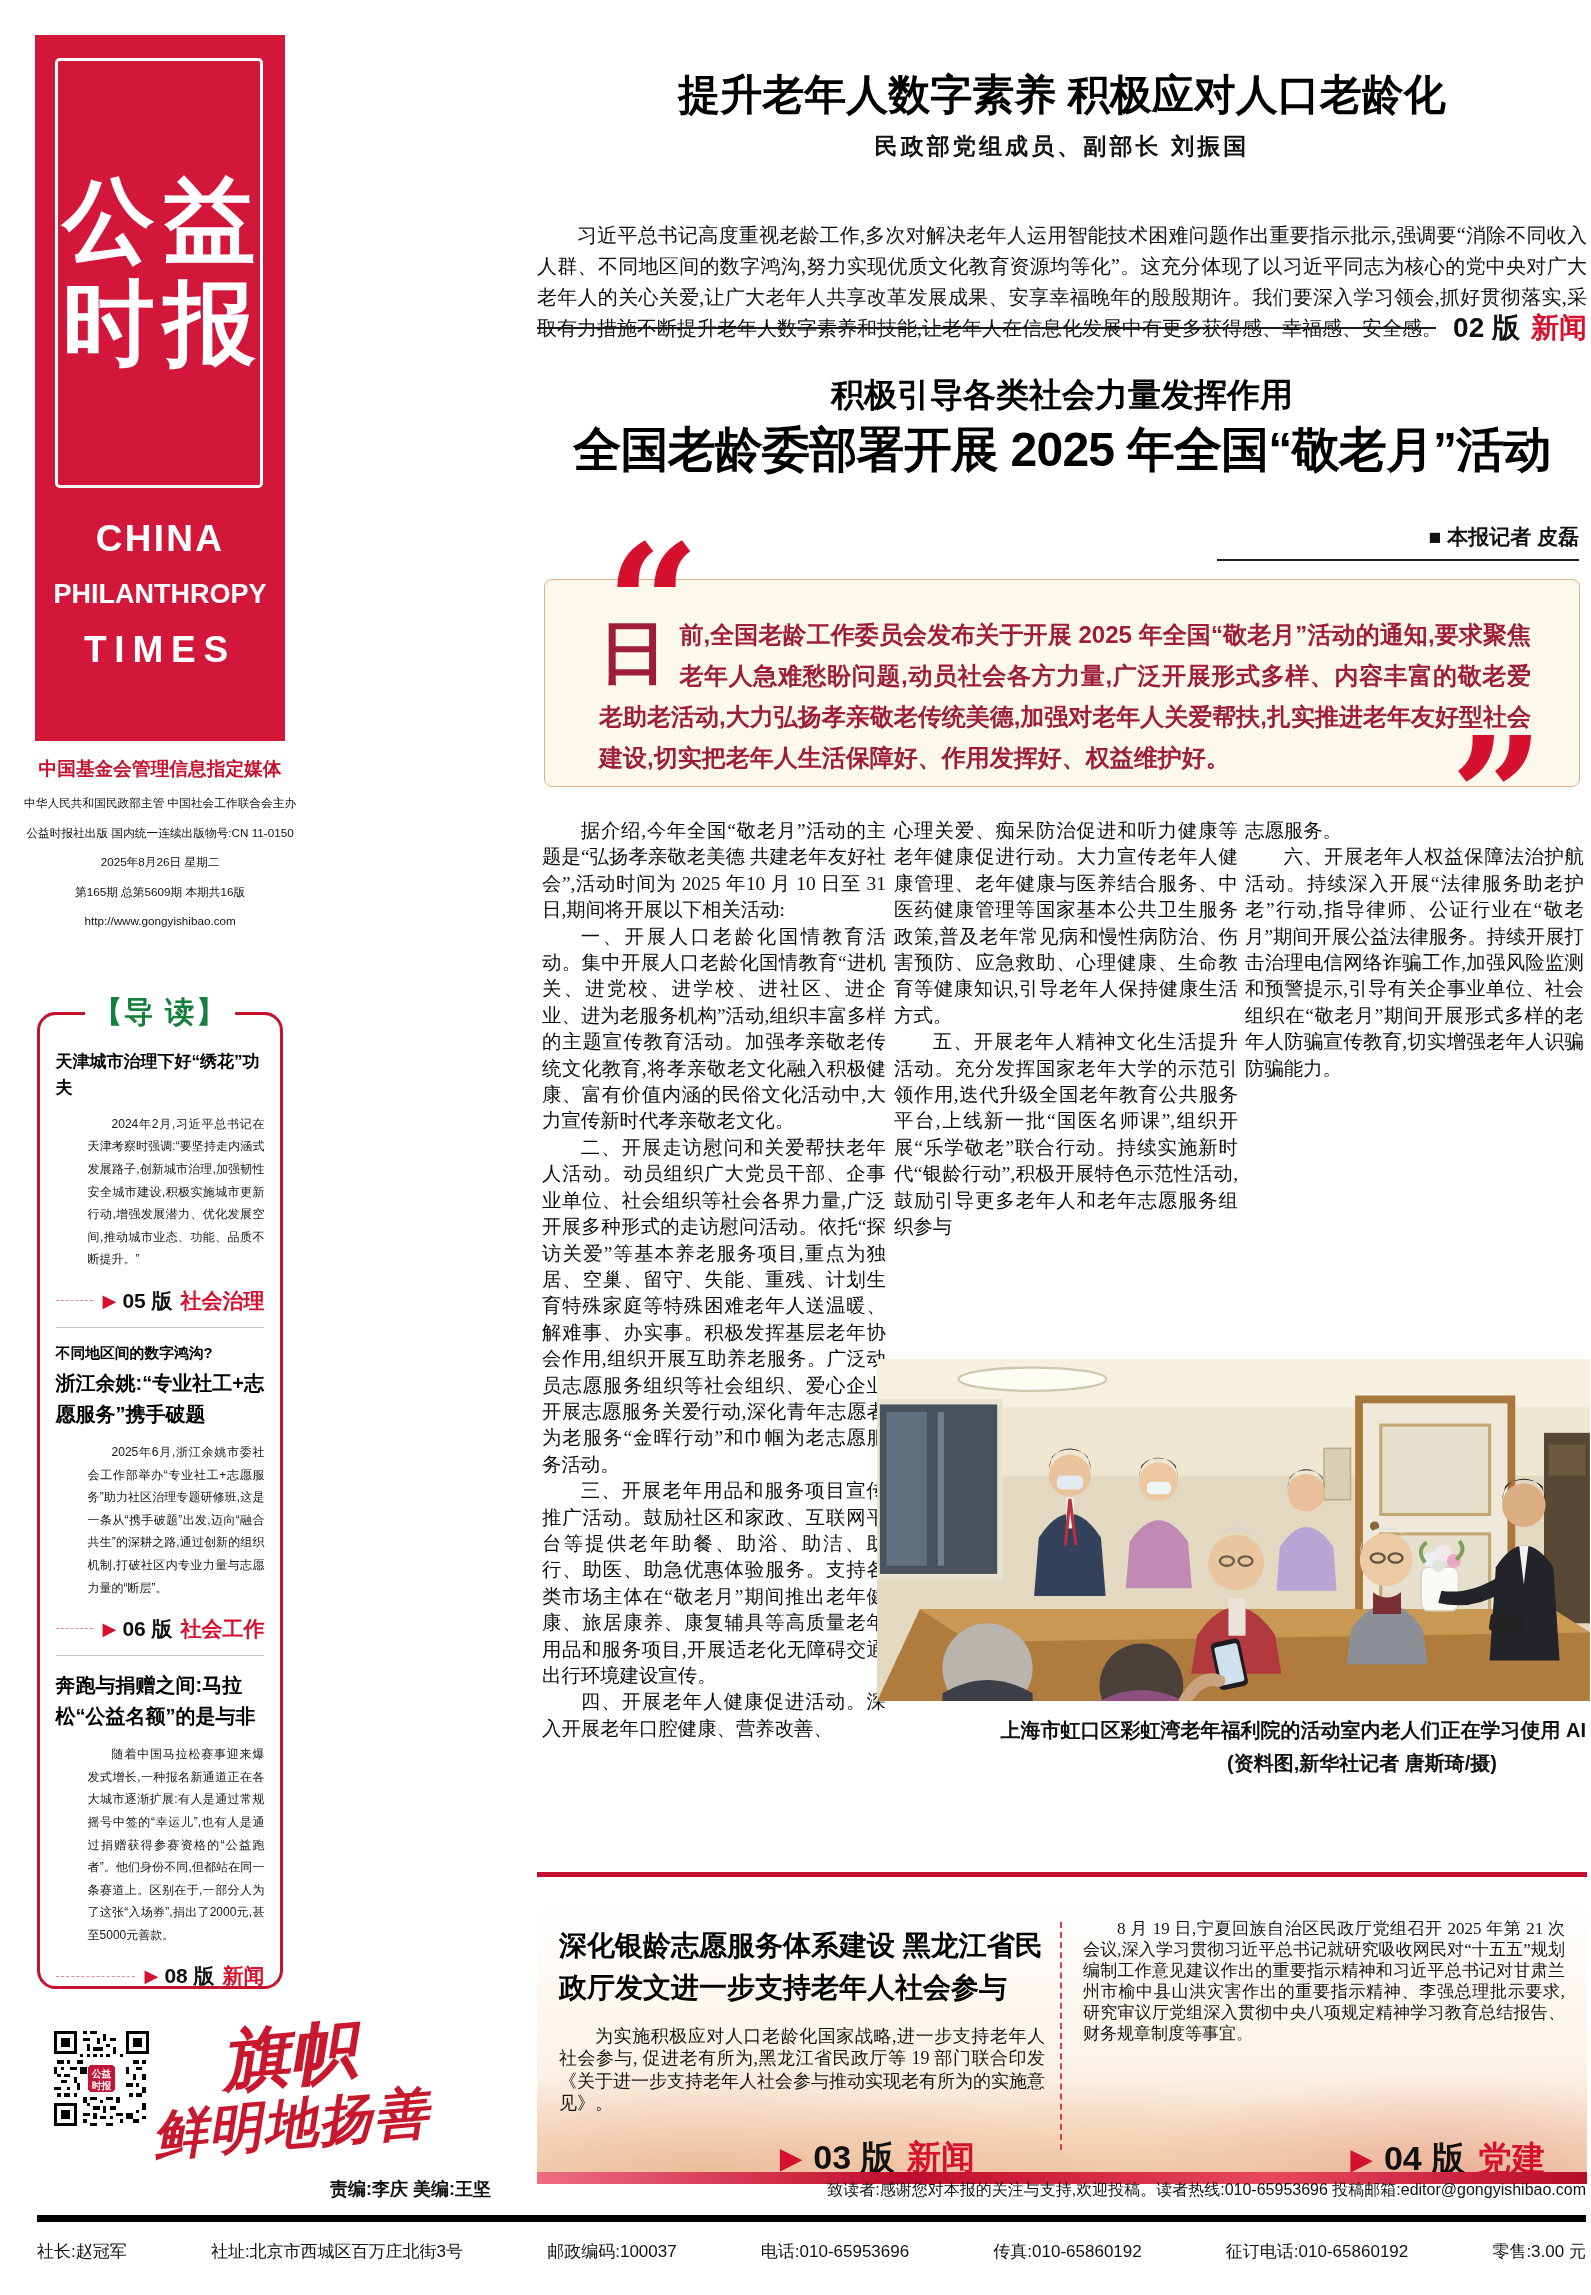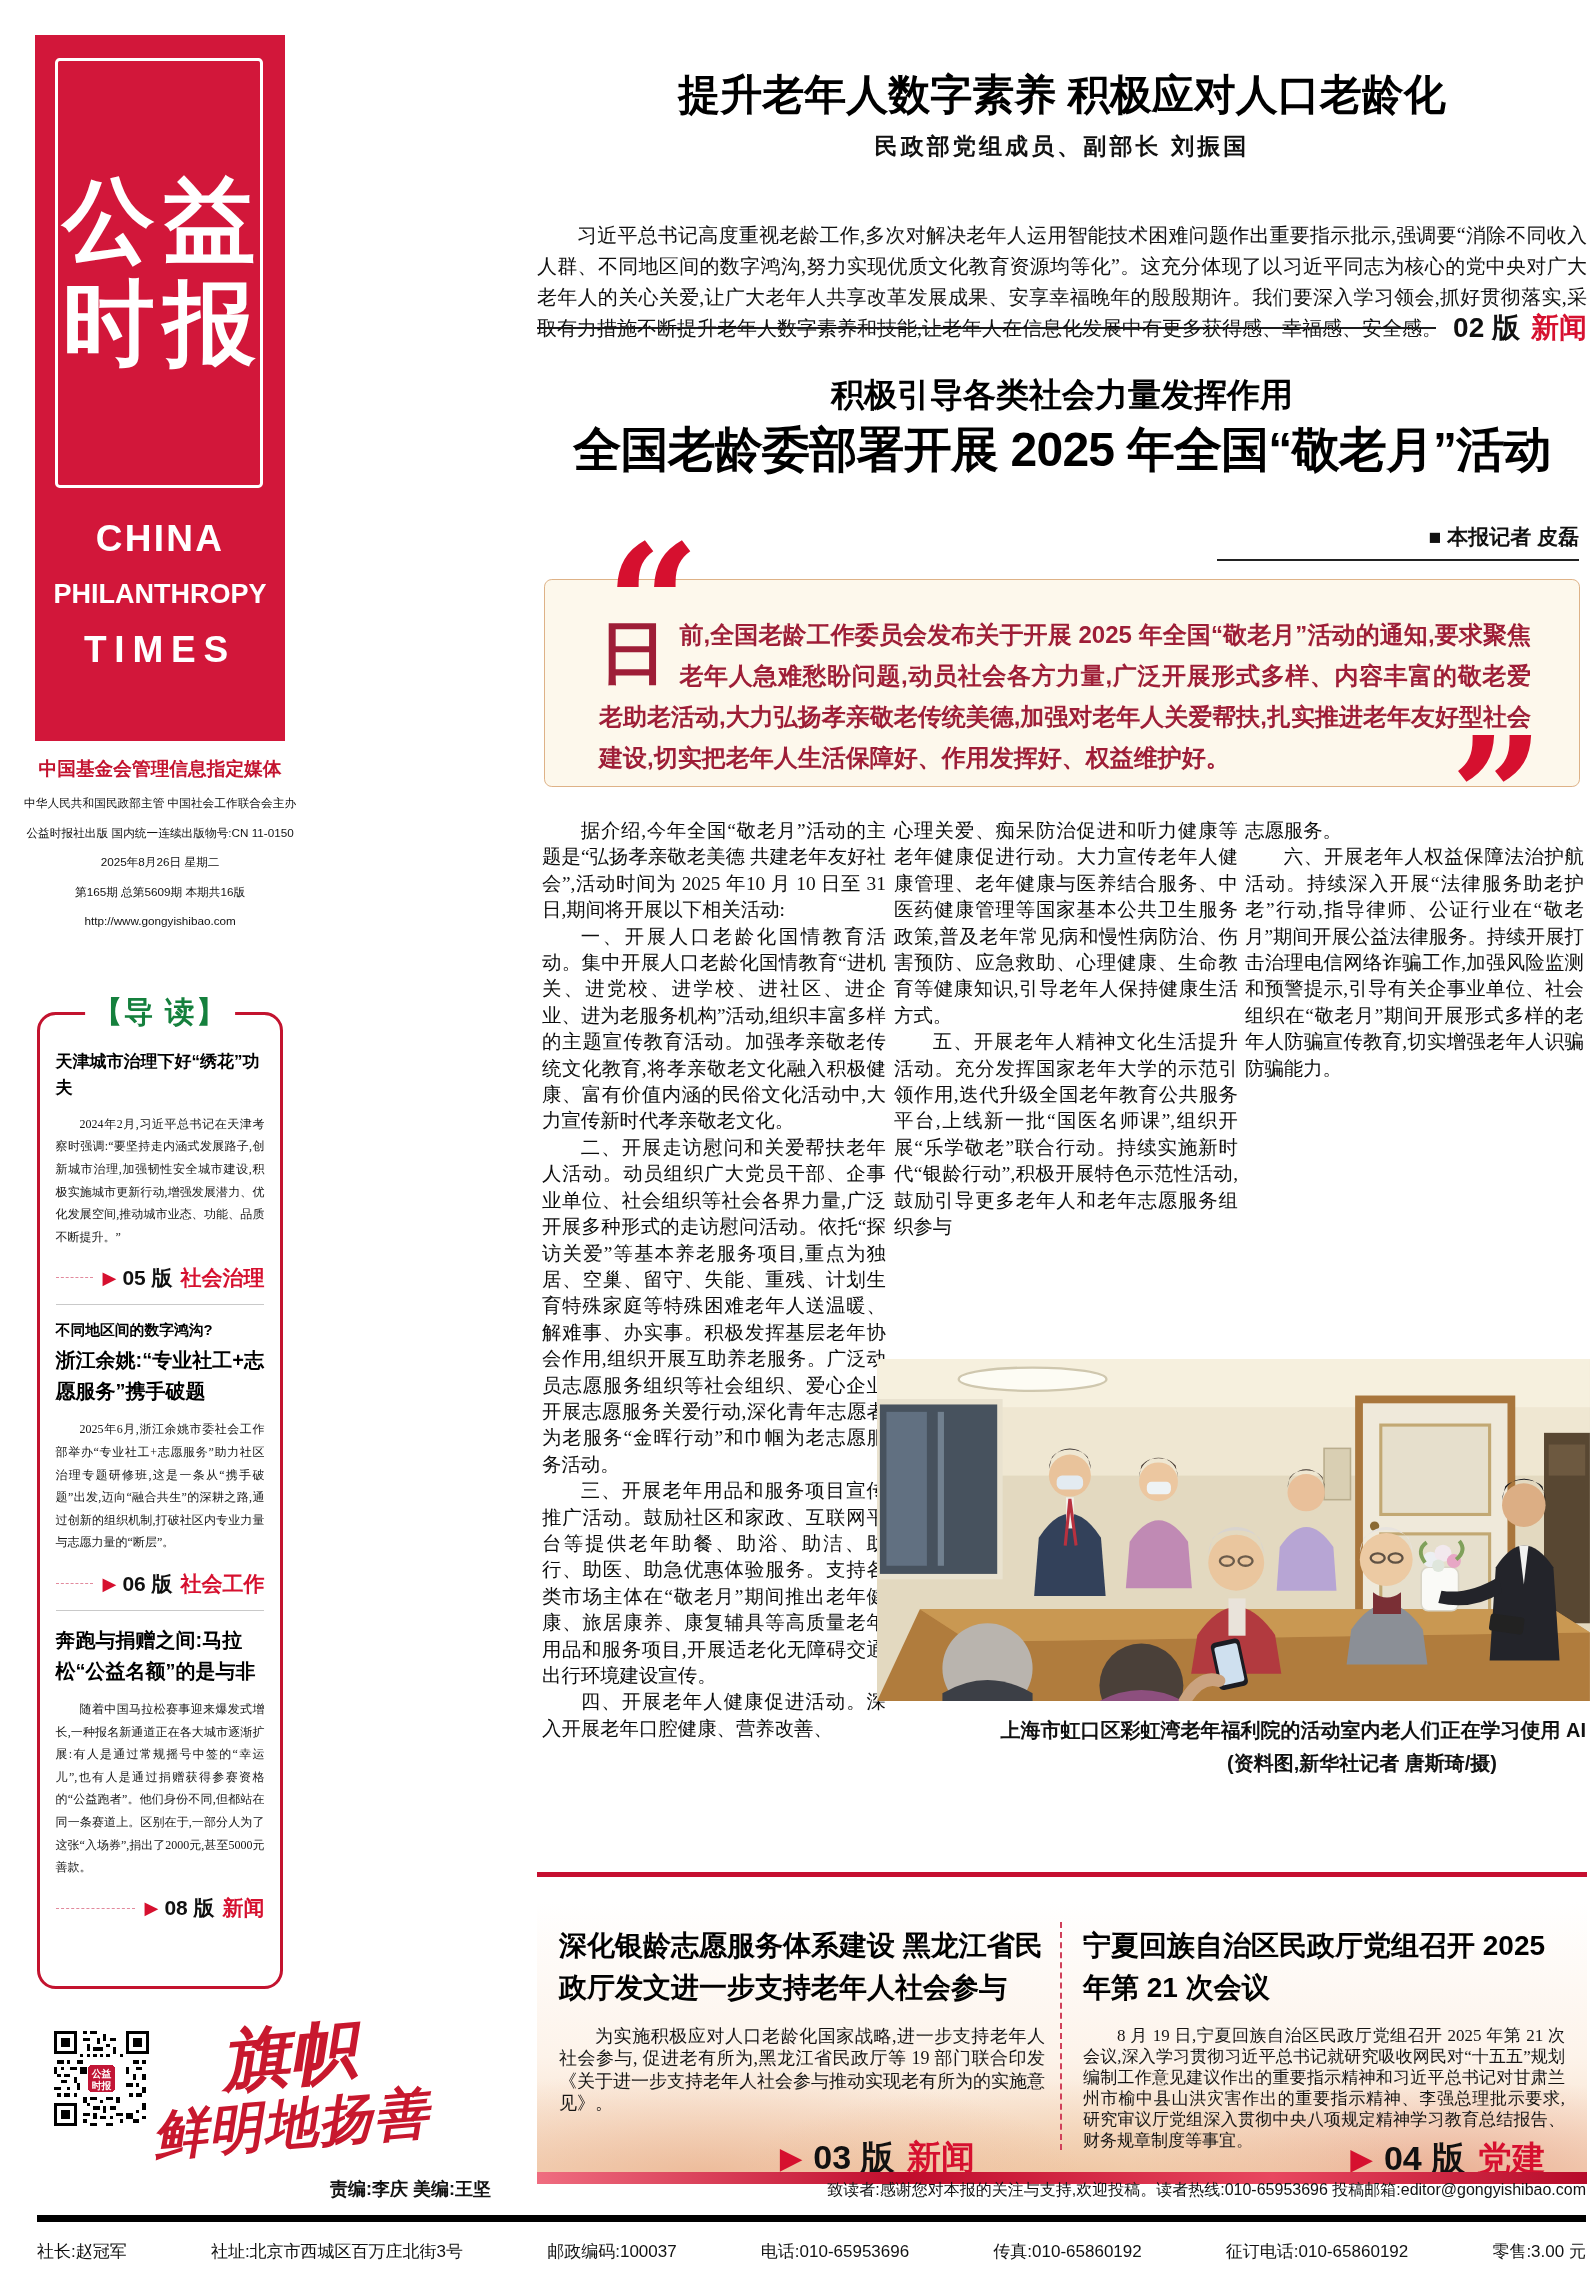--- a/index.html
+++ b/index.html
@@ -23,22 +23,22 @@
   .pubinfo{left:15.6px;top:788px;width:289px;text-align:center;font-size:11.7px;line-height:29.5px;color:#111;}
 
   
   .daodu{left:37px;top:1012px;width:246px;height:977px;border:3.1px solid #c3132f;border-radius:18.7px;box-sizing:border-box;}
   .daodu-title{position:absolute;top:-22px;left:50%;transform:translateX(-50%);background:#fff;color:#15803d;
                font-size:29.5px;font-weight:700;letter-spacing:1.6px;padding:0 7.8px;white-space:nowrap;}
   .daodu-inner{padding:34px 15.6px 0 15.6px;}
   .t-title1{font-size:17px;font-weight:900;line-height:26.4px;color:#000;}
   .t-sub{font-size:14.8px;font-weight:700;line-height:23px;color:#000;margin-bottom:3.1px;}
   .t-title2{font-size:20px;font-weight:900;line-height:31px;color:#000;}
-  .t-body{margin-top:11px;font-family:Liberation Serif, serif;font-size:12px;line-height:22.6px;
-          text-align:justify;text-indent:2em;color:#151515;}
+  .t-body{margin-top:11px;font-family:Liberation Sans, sans-serif;font-size:12px;line-height:22.6px;
+          text-align:justify;text-indent:2em;color:#151515;margin-left:32px;}
   .t-pointer{display:flex;align-items:center;margin:15.6px 0 12.4px 0;cursor:pointer;}
   .t-dash{flex:1;border-top:1.6px dashed #e2899c;margin-right:9.3px;}
   .t-arrow{color:#d6102f;font-size:18px;margin-right:6.2px;line-height:1;}
   .t-page{font-size:21px;font-weight:700;color:#111;margin-right:7.8px;}
   .t-section{font-size:21px;font-weight:900;color:#d6102f;}
   .t-divider{border-top:0.8px solid #c9c9c9;margin:1.6px 0 14px 0;}
 
   
   .qr{left:54px;top:2031px;width:95px;height:95px;}
   .slogan{left:149px;top:2006px;width:381px;height:167px;color:#c8182e;transform:rotate(-5deg);
@@ -419,21 +419,20 @@
       <div class="bb-pointer">
         <span class="bb-arrow">▶</span>
         <span class="bb-page">03 版</span>
         <span class="bb-section">新闻</span>
       </div>
     </div>
 
     <div class="bot-divider"></div>
 
     <div class="bot-box br">
-      <div class="bb-title">宁夏回族自治区民政厅党组召开 2025 年第 21 次会议</div>
       <div class="bb-body">8 月 19 日,宁夏回族自治区民政厅党组召开 2025 年第 21 次会议,深入学习贯彻习近平总书记就研究吸收网民对“十五五”规划编制工作意见建议作出的重要指示精神和习近平总书记对甘肃兰州市榆中县山洪灾害作出的重要指示精神、李强总理批示要求, 研究审议厅党组深入贯彻中央八项规定精神学习教育总结报告、财务规章制度等事宜。</div>
       <div class="bb-pointer">
         <span class="bb-arrow">▶</span>
         <span class="bb-page">04 版</span>
         <span class="bb-section">党建</span>
       </div>
     </div>
 
     <div class="bot-band"></div>
   </div>

